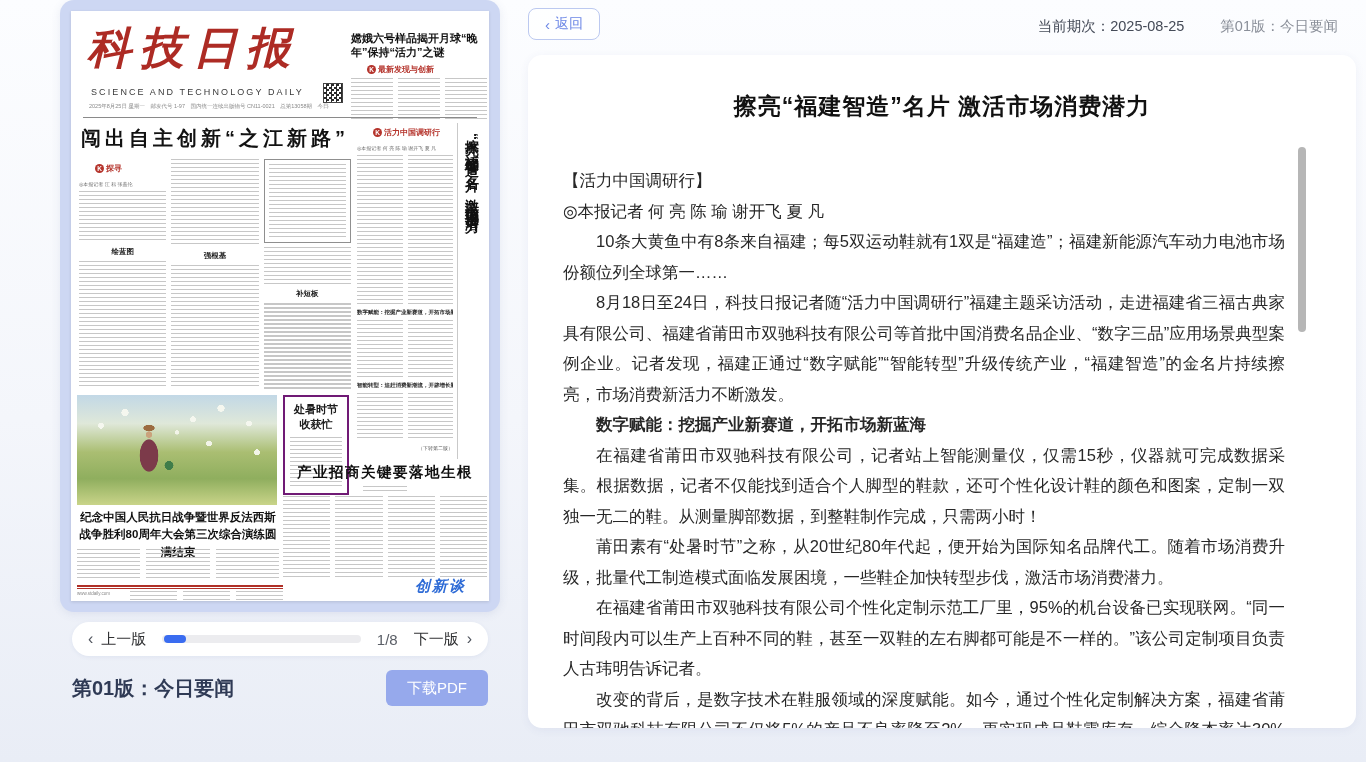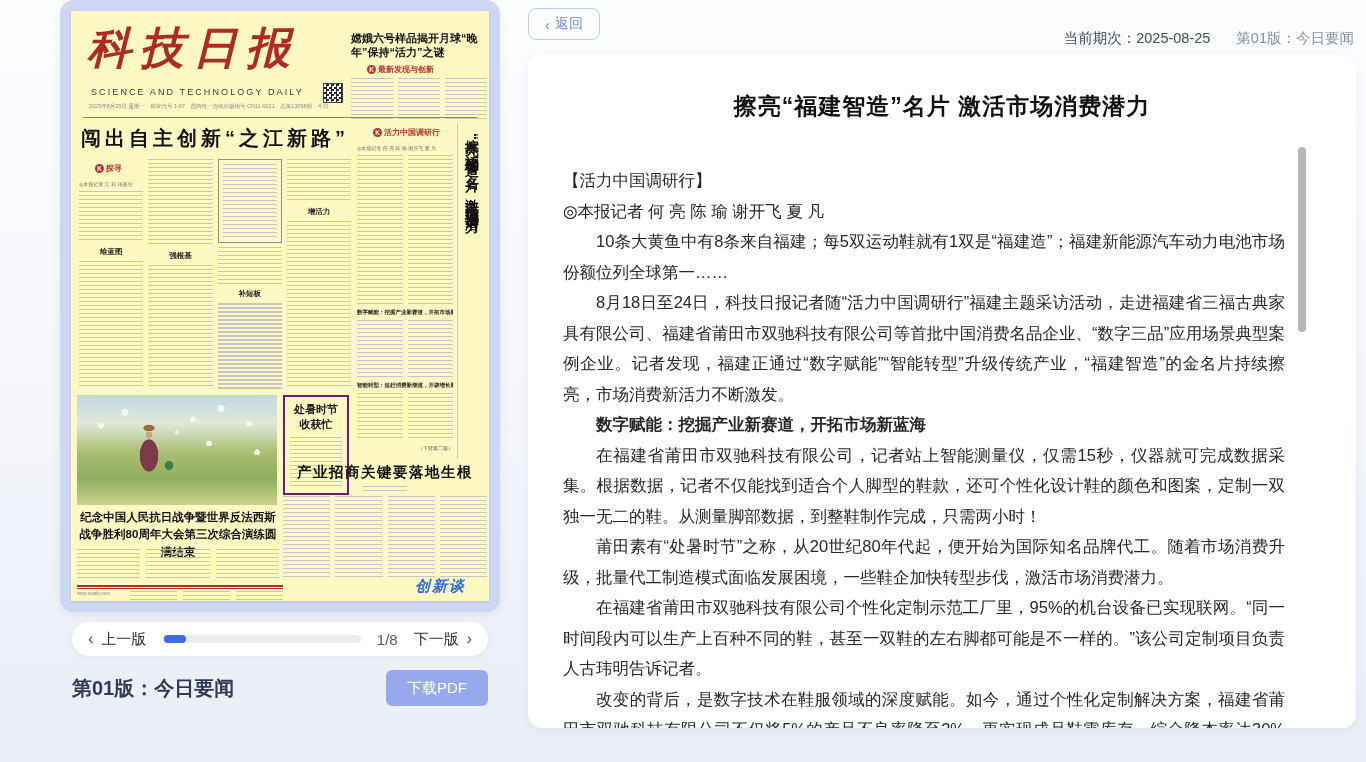--- a/index.html
+++ b/index.html
@@ -12,21 +12,21 @@
   }
 
   
   #left-col { position:absolute; left:60px; top:0; width:440px; }
   .thumb-card {
     position:relative; width:440px; height:612px;
     background:#cdd7f3; border-radius:14px; padding:11px;
     box-shadow:0 2px 10px rgba(70,90,150,.10);
   }
   .paper {
-    position:relative; width:418px; height:590px; background:#fef9c3;
+    position:relative; width:418px; height:590px; background:#ffffff;
     overflow:hidden; box-shadow:0 1px 3px rgba(0,0,0,.12);
   }
 
   
   .np-mast-title {
     position:absolute; left:16px; top:8px; width:250px;
     font-family:"DejaVu Serif","Liberation Serif",serif;
     font-style:italic; font-weight:bold; font-size:44px; letter-spacing:9px;
     color:#ad2b24; white-space:nowrap;
   }
@@ -167,21 +167,21 @@
     border:none; border-radius:6px; cursor:pointer;
   }
 
   
   .back-btn {
     position:absolute; left:528px; top:8px; height:32px; padding:0 16px;
     background:rgba(255,255,255,.7); border:1px solid #bcc9f0; border-radius:8px;
     color:#6c87e6; font-size:14px; display:flex; align-items:center; gap:5px; cursor:pointer;
   }
   .back-chevron { font-size:15px; line-height:1; }
-  .issue-info { position:absolute; right:12px; top:17px; display:flex; gap:26px; font-size:14.5px;margin-top:12px; }
+  .issue-info { position:absolute; right:28px; top:17px; display:flex; gap:36px; font-size:14.5px; }
   .issue-current { color:#454b58; }
   .issue-edition { color:#8a8f99; }
 
   .article-card {
     position:absolute; left:528px; top:55px; width:828px; height:673px;
     background:#ffffff; border-radius:14px; overflow:hidden;
     box-shadow:0 2px 10px rgba(70,90,150,.07);
   }
   .article-title {
     position:absolute; left:0; top:36px; width:100%; text-align:center;
@@ -240,25 +240,20 @@
           <div class="micro" style="height:88px"></div>
           <div class="np-subhead">强根基</div>
           <div class="micro grow"></div>
         </div>
         <div class="np-col">
           <div class="np-box">
             <div class="micro" style="height:100%"></div>
           </div>
           <div class="micro" style="height:38px"></div>
           <div class="np-subhead">补短板</div>
-          <div class="micro grow"></div>
-        </div>
-        <div class="np-col">
-          <div class="micro" style="height:44px"></div>
-          <div class="np-subhead">增活力</div>
           <div class="micro grow"></div>
         </div>
       </div>
 
       <div class="np-vitalsec">
         <div class="ktag">
           <span class="kdot">K</span>
           <span>活力中国调研行</span>
         </div>
         <div class="np-byline">◎本报记者 何 亮 陈 瑜 谢开飞 夏 凡</div>

